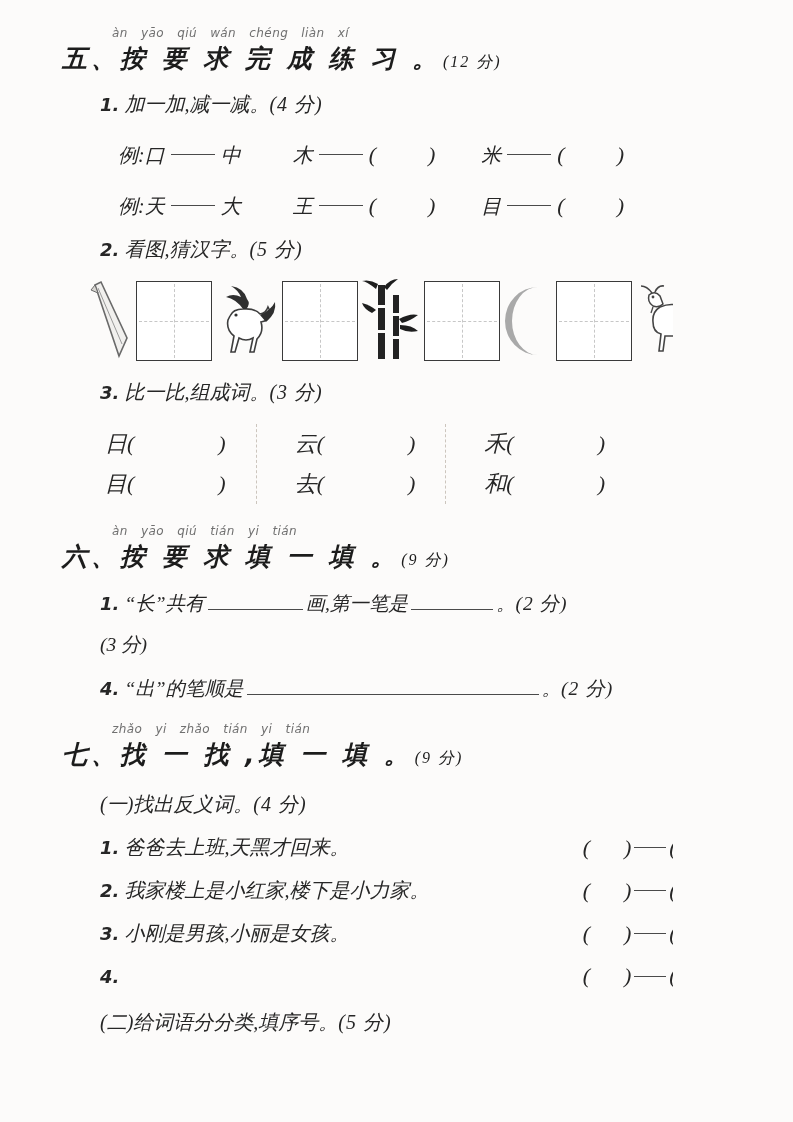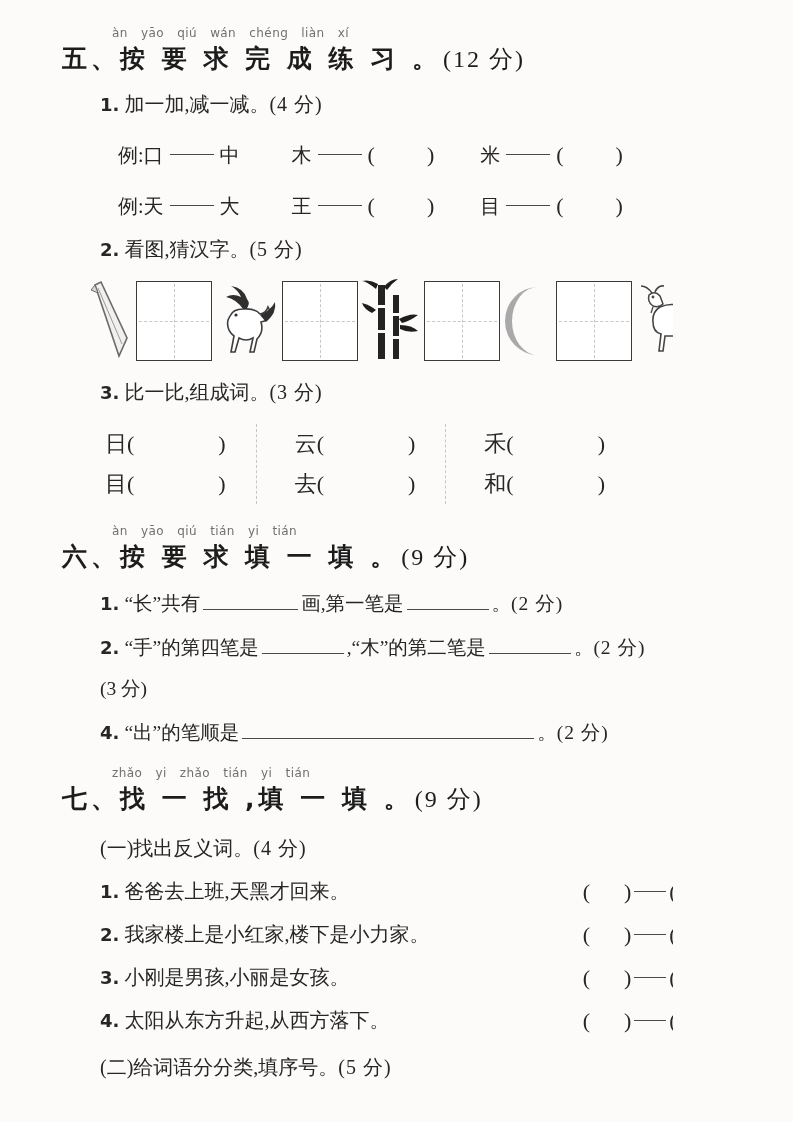--- a/index.html
+++ b/index.html
@@ -1,28 +1,28 @@
 <!DOCTYPE html>
 <html><head>
 <meta charset="utf-8">
 <style>
   html,body{margin:0;padding:0;}
   body{width:793px;height:1122px;background:#fcfbfa;overflow:hidden;}
   .page{position:relative;width:673px;height:1122px;overflow:hidden;
-        font-family:"Liberation Serif","DejaVu Serif",serif;color:#262626;}
+        font-family:"Liberation Serif","DejaVu Serif",serif;color:#262626;font-style:italic;}
   .row{white-space:nowrap;}
   .pinyin{font-family:"DejaVu Sans",sans-serif;font-size:12px;color:#707070;
           word-spacing:9px;letter-spacing:.4px;}
   .p-s5{margin:26px 0 0 112px;}
   .p-s6{margin:20px 0 0 112px;}
   .p-s7{margin:20px 0 0 112px;}
   .heading{margin:2px 0 0 62px;font-family:"DejaVu Sans",sans-serif;
            font-weight:bold;font-size:25px;color:#1c1c1c;white-space:nowrap;}
   .htitle{letter-spacing:4px;}
-  .hscore{font-family:"Liberation Serif",serif;font-weight:normal;font-size:24px;
+  .hscore{font-family:"Liberation Serif",serif;font-weight:normal;font-size:16px;
           letter-spacing:2px;margin-left:2px;}
   .qline{margin:16px 12px 0 100px;font-size:20px;white-space:nowrap;}
   .qnum{font-family:"DejaVu Sans",sans-serif;font-weight:bold;font-size:18px;margin-right:5px;}
   .qscore{letter-spacing:1px;}
   .zh{font-size:20px;}
   .exrow{margin:24px 0 0 118px;font-size:21px;white-space:nowrap;}
   .dashline{display:inline-block;width:44px;border-bottom:1.4px solid #4a4a4a;
             vertical-align:.32em;margin:0 6px;}
   .adash{display:inline-block;width:32px;border-bottom:1.4px solid #4a4a4a;
          vertical-align:.32em;margin:0 3px;}
@@ -160,23 +160,20 @@
 
   <div class="pinyin p-s6 row">àn yāo qiú tián yi tián</div>
   <div class="heading">
     <span class="htitle">六、按 要 求 填 一 填 。</span><span class="hscore">(9 分)</span>
   </div>
 
   <div class="fillline">
     <span class="qnum">1.</span><span>“长”共有</span><span class="blank b95"></span><span>画,第一笔是</span><span class="blank b85"></span><span>。</span><span class="qscore">(2 分)</span>
   </div>
 
-  <div class="fillline">
-    <span class="qnum">2.</span><span>“手”的第四笔是</span><span class="blank b85"></span><span>,“木”的第二笔是</span><span class="blank b85"></span><span>。</span><span class="qscore">(2 分)</span>
-  </div>
 
   <div class="subscore">(3 分)</div>
 
   <div class="fillline">
     <span class="qnum">4.</span><span>“出”的笔顺是</span><span class="blank b300"></span><span>。</span><span class="qscore">(2 分)</span>
   </div>
 
   <div class="pinyin p-s7 row">zhǎo yi zhǎo tián yi tián</div>
   <div class="heading">
     <span class="htitle">七、找 一 找 ,填 一 填 。</span><span class="hscore">(9 分)</span>
@@ -196,21 +193,20 @@
       <span>我家楼上是小红家,楼下是小力家。</span>
     <span class="answers"><span class="paren">(</span><span class="agap"></span><span class="paren">)</span><span class="adash"></span><span class="paren">(</span><span class="agap"></span><span class="paren">)</span></span>
   </div>
   <div class="sentrow">
     <span class="qnum">3.</span>
       <span>小刚是男孩,小丽是女孩。</span>
     <span class="answers"><span class="paren">(</span><span class="agap"></span><span class="paren">)</span><span class="adash"></span><span class="paren">(</span><span class="agap"></span><span class="paren">)</span></span>
   </div>
   <div class="sentrow">
     <span class="qnum">4.</span>
-      <span>太阳从东方升起,从西方落下。</span>
     <span class="answers"><span class="paren">(</span><span class="agap"></span><span class="paren">)</span><span class="adash"></span><span class="paren">(</span><span class="agap"></span><span class="paren">)</span></span>
   </div>
 
   <div class="part-head">
     <span>(二)给词语分分类,填序号。</span><span class="qscore">(5 分)</span>
   </div>
 
 </div>
 
 </body></html>

